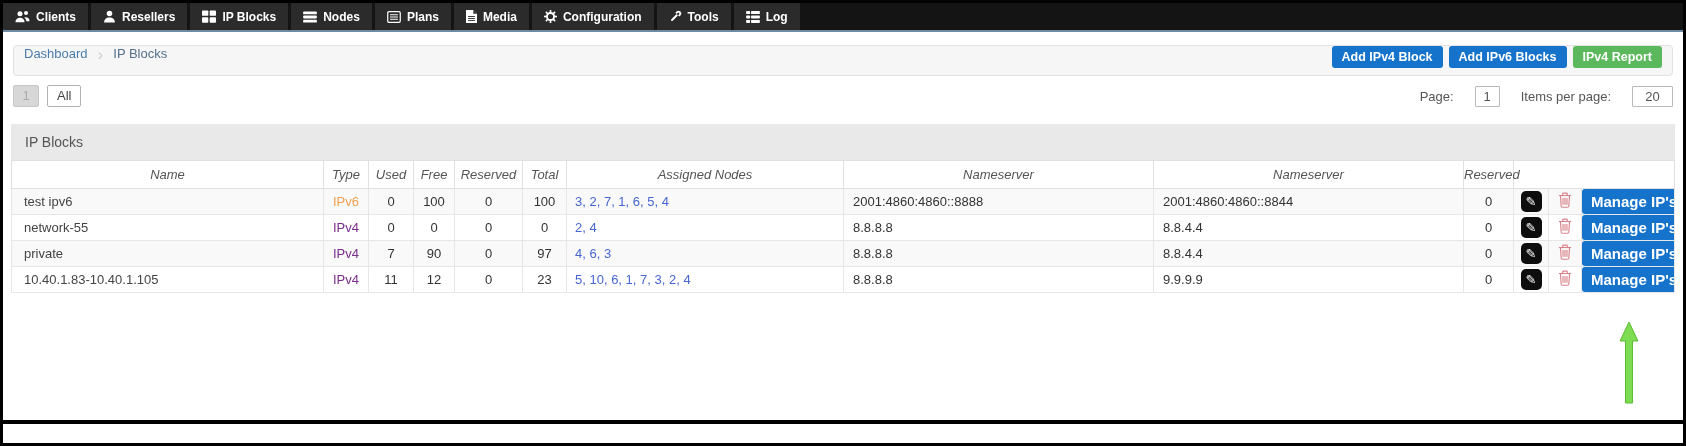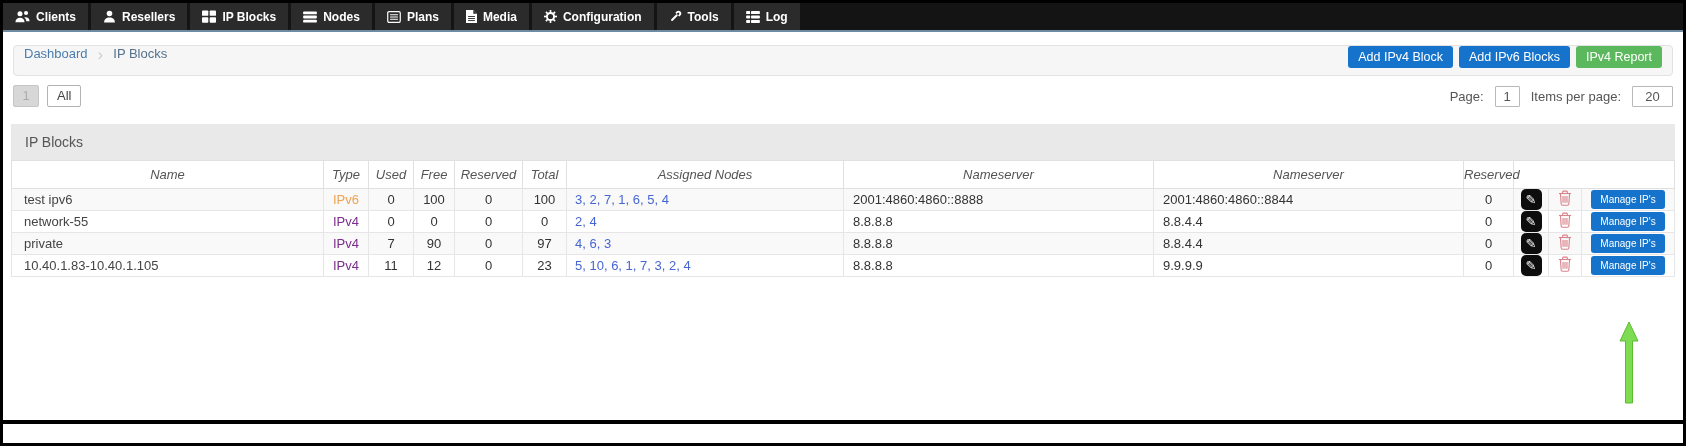--- a/index.html
+++ b/index.html
@@ -42,21 +42,21 @@
     padding: 0 10px;
     font-size: 13px;
   }
   .crumb-link { color: #4a7dab; text-decoration: none; cursor: pointer; }
   .crumb-sep { color: #c9d0d6; font-size: 17px; margin: 0 10px; line-height: 1; }
   .crumb-current { color: #54708c; }
   .crumb-actions { margin-left: auto; display: flex; gap: 6px; }
   .btn {
     display: inline-block;
     border: none; border-radius: 3px;
-    color: #fff; font-weight: normal; font-size: 12.5px;
+    color: #fff; font-weight: bold; font-size: 12.5px;
     padding: 4px 10px;
     cursor: pointer;
     font-family: "Liberation Sans", sans-serif;
   }
   .btn-blue  { background: #1673cb; }
   .btn-green { background: #5cb85c; }
 
   
   .pager-row {
     margin: 9px 10px 0 10px;
@@ -68,21 +68,21 @@
     background: #d7d7d7; border: 1px solid #c6c6c6; border-radius: 2px;
     color: #ababab; text-align: center; line-height: 20px;
     margin-right: 8px;
   }
   .page-all {
     height: 22px; padding: 0 9px;
     background: #fff; border: 1px solid #b3b3b3; border-radius: 2px;
     color: #444; line-height: 20px; cursor: pointer;
     font-size: 13px; font-family: "Liberation Sans", sans-serif;
   }
-  .pager-right { margin-left: auto; display: flex; align-items: center; gap: 11px; }
+  .pager-right { margin-left: auto; display: flex; align-items: center; gap: 21px; }
   .pager-input {
     height: 21px; border: 1px solid #b9b9b9; border-radius: 1px;
     text-align: center; color: #555; font-size: 13px;
     font-family: "Liberation Sans", sans-serif;
   }
   .w-page { width: 25px; }
   .w-items { width: 41px; }
 
   
   .panel { margin: 17px 8px 0 8px; }
@@ -124,21 +124,21 @@
   .node-links { color: #4666d1; text-decoration: none; cursor: pointer; }
   .edit-chip {
     display: inline-flex; align-items: center; justify-content: center;
     width: 21px; height: 21px;
     background: #0d0d0d; border-radius: 5px;
     color: #fff; font-size: 13px;
     font-family: "DejaVu Sans", sans-serif;
     cursor: pointer;
   }
   .trash-btn { display: inline-block; cursor: pointer; line-height: 0; }
-  .btn-manage { padding: 4px 9px; font-size: 10px; }
+  .btn-manage { padding: 4px 9px; font-size: 15px; }
 
   
   .green-arrow { position: absolute; left: 1616px; top: 319px; }
   .bottom-divider {
     position: absolute; left: 0; right: 0; top: 417px;
     height: 4px; background: #000;
   }
 </style>
 </head>
 <body>

